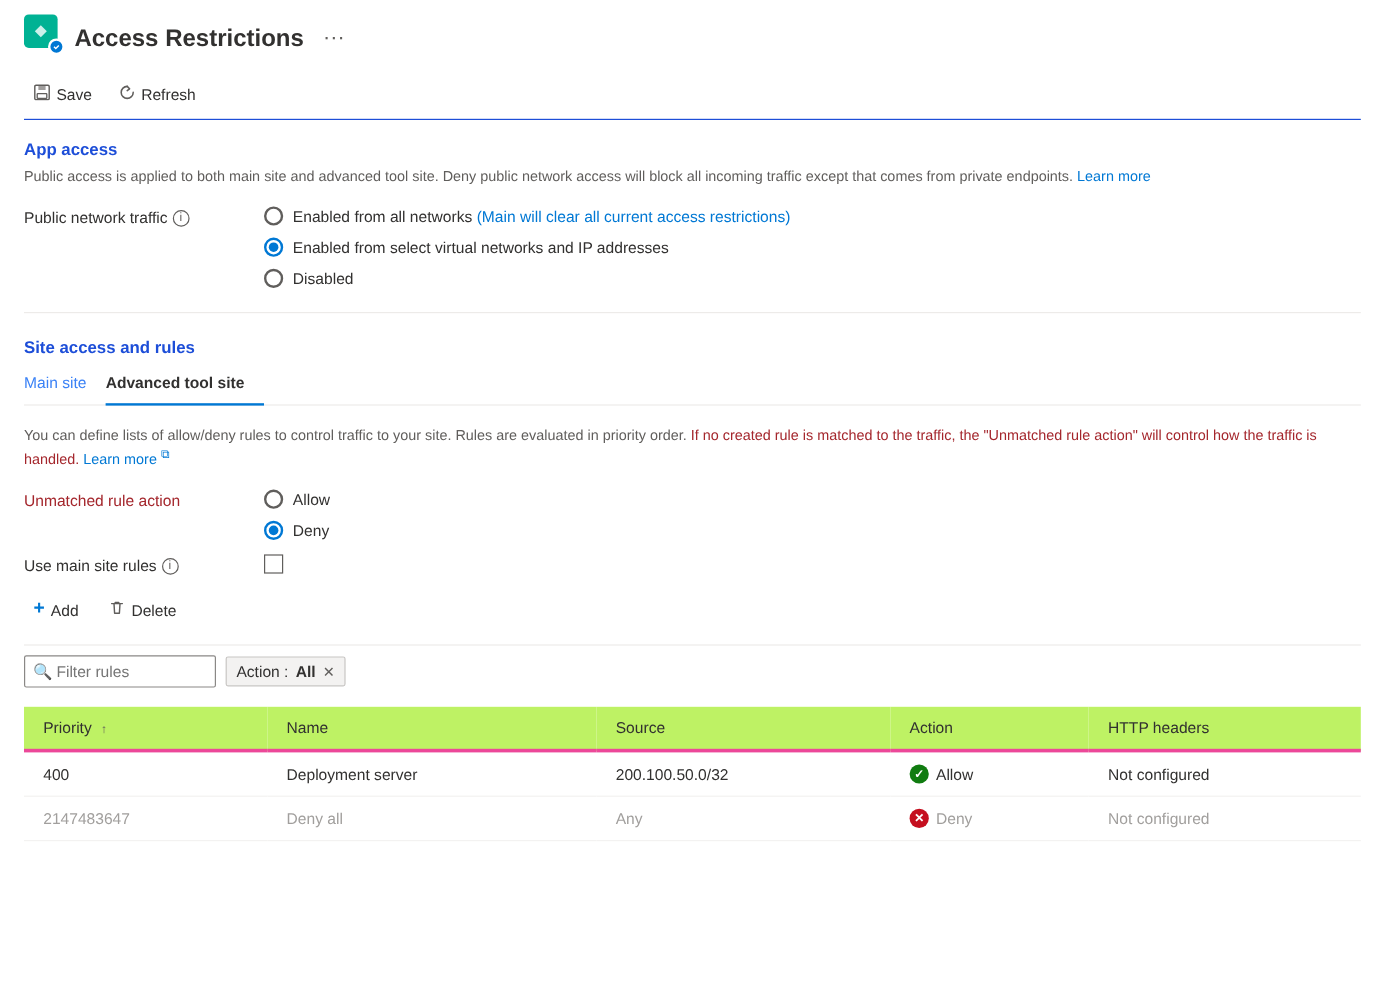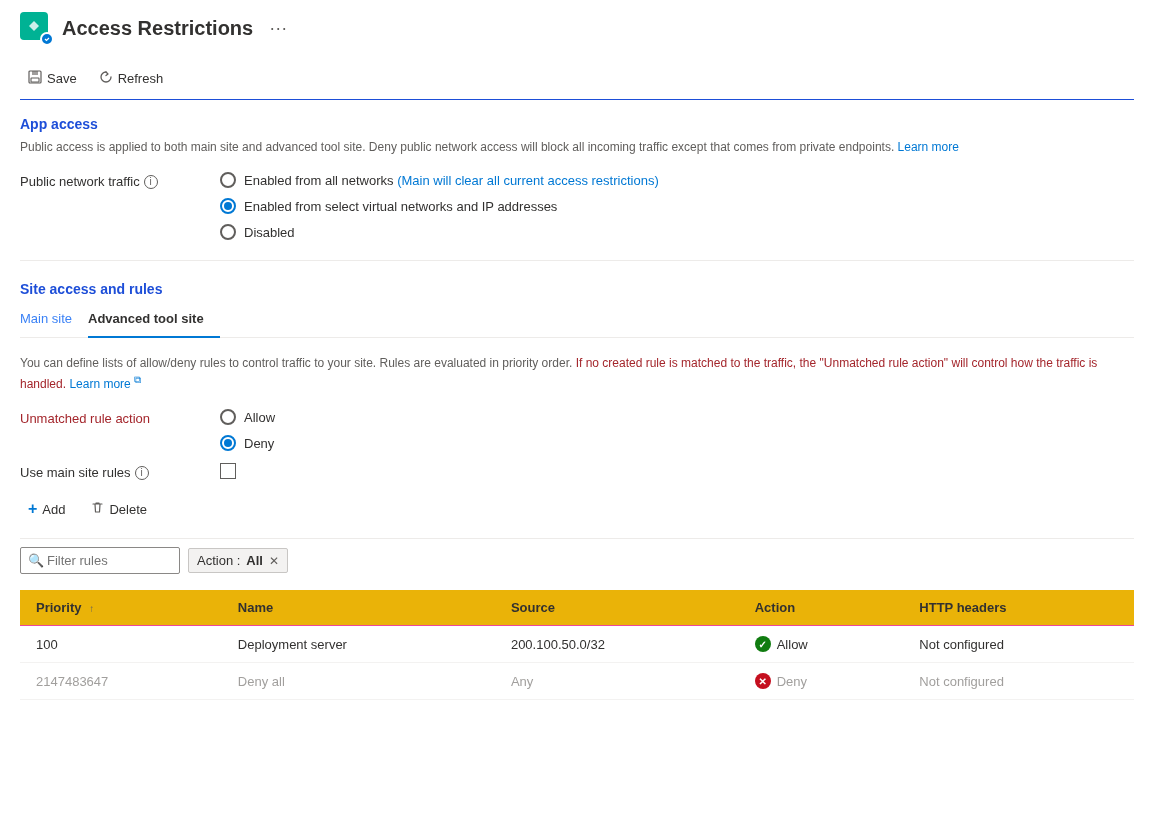--- a/index.html
+++ b/index.html
@@ -9,21 +9,21 @@
       color: #323130;
       background: #fff;
       padding: 0;
     }
     .page-wrapper {
       padding: 12px 20px 20px 20px;
       max-width: 1154px;
     }
     .title-bar {
       display: flex;
-      align-items: center;
+      align-items: flex-end;
       gap: 10px;
       margin-bottom: 14px;
     }
     .title-icon {
       width: 32px;
       height: 32px;
       position: relative;
       flex-shrink: 0;
     }
     .title-icon-bg {
@@ -262,24 +262,24 @@
     .filter-tag .action-all { font-weight: 600; }
     .table-container {
       width: 100%;
       border-collapse: collapse;
       margin-top: 8px;
     }
     .table-container th {
       text-align: left;
       padding: 10px 16px;
       font-size: 13px;
-      font-weight: 700;
-      color: #323130;
-      border-bottom: 1px solid #ec4899;
-      background: #eab308;
+      font-weight: 400;
+      color: #323130;
+      border-bottom: 3px solid #ec4899;
+      background: #bef264;
     }
     .table-container td {
       padding: 10px 16px;
       font-size: 13px;
       color: #323130;
       border-bottom: 1px solid #f3f2f1;
     }
     .table-container tr.muted td {
       color: #a19f9d;
     }
@@ -477,21 +477,21 @@
             <span class="sort-icon">↑</span>
           </th>
           <th>Name</th>
           <th>Source</th>
           <th>Action</th>
           <th>HTTP headers</th>
         </tr>
       </thead>
       <tbody>
         <tr>
-          <td>100</td>
+          <td>400</td>
           <td>Deployment server</td>
           <td>200.100.50.0/32</td>
           <td>
             <div class="action-allow">
               <div class="allow-dot">
                 <span class="check-white">✓</span>
               </div>
               <span>Allow</span>
             </div>
           </td>

